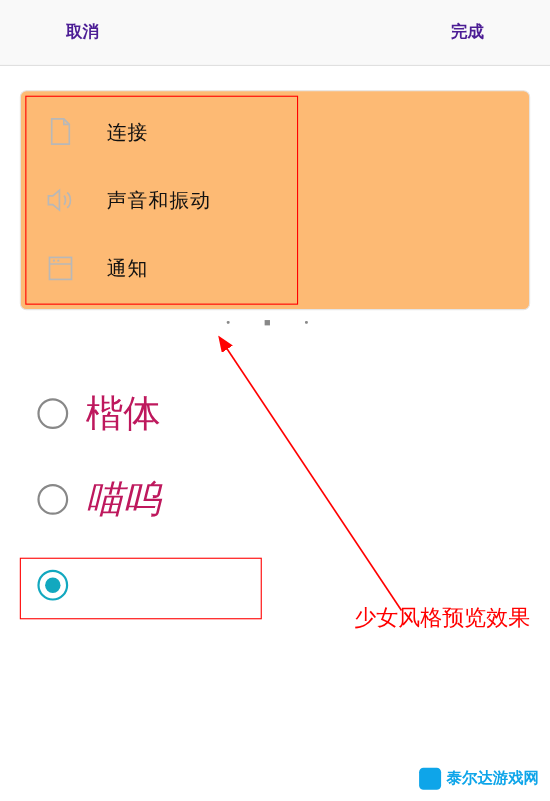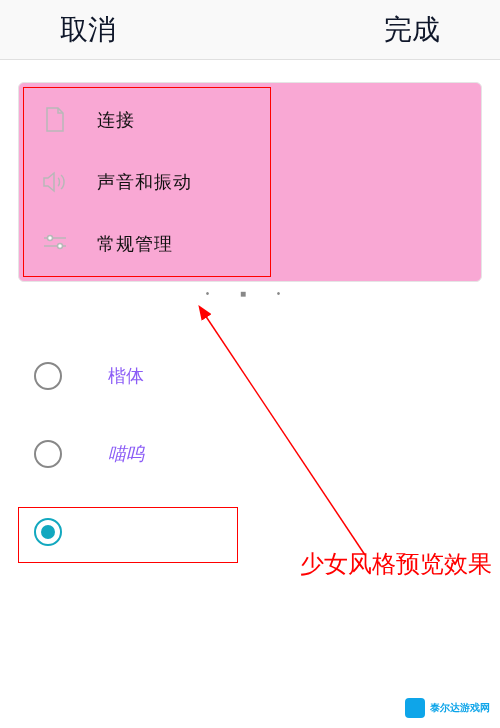--- a/index.html
+++ b/index.html
@@ -18,28 +18,28 @@
     .header {
       display: flex;
       justify-content: space-between;
       align-items: center;
       height: 60px;
       padding: 0 60px;
       background: #f9f9f9;
       border-bottom: 1px solid #e0e0e0;
     }
     .header-btn {
-      color: #0f172a;
-      font-size: 28px;
-      font-weight: 400;
+      color: #4c1d95;
+      font-size: 15px;
+      font-weight: 700;
       cursor: pointer;
     }
     .preview-card {
       margin: 22px 18px 0 18px;
-      background: #f9a8d4;
+      background: #fdba74;
       border: 1.5px solid #e5e5e5;
       border-radius: 6px;
       padding: 6px 0 6px 0;
       position: relative;
     }
     .redbox-outer {
       position: absolute;
       top: 4px;
       left: 4px;
       right: 210px;
@@ -102,42 +102,42 @@
       border-color: #12a8bf;
     }
     .radio.selected::after {
       content: "";
       width: 14px;
       height: 14px;
       background: #12a8bf;
       border-radius: 50%;
     }
     .font-label {
-      margin-left: 46px;
-      font-size: 18px;
-      color: #8b5cf6;
+      margin-left: 16px;
+      font-size: 34px;
+      color: #be185d;
     }
     .font-kaiti { font-family: "STKaiti", "KaiTi", serif; }
     .font-miao { font-family: Liberation Sans, sans-serif; font-style: italic; }
     .font-girl { font-family: "Comic Sans MS", cursive; letter-spacing: 2px; }
     .redbox-selected {
       position: absolute;
       left: 18px;
       width: 220px;
       height: 56px;
       border: 1.5px solid #ff0000;
       top: 14px;
       pointer-events: none;
     }
     .annotation-text {
       position: absolute;
-      right: 8px;
+      right: 18px;
       top: 548px;
       color: #ff0000;
-      font-size: 24px;
+      font-size: 20px;
     }
     .arrow-svg {
       position: absolute;
       left: 195px;
       top: 305px;
       pointer-events: none;
     }
     .watermark {
       position: absolute;
       right: 10px;
@@ -146,21 +146,21 @@
       align-items: center;
       gap: 5px;
     }
     .wm-logo {
       width: 20px;
       height: 20px;
       background: #0ea5e9;
       border-radius: 4px;
     }
     .wm-text {
-      font-size: 10px;
+      font-size: 14px;
       color: #0ea5e9;
       font-weight: 600;
     }
   </style>
 </head>
 <body>
 
 <div class="header">
   <div class="header-btn">取消</div>
   <div class="header-btn">完成</div>
@@ -182,33 +182,33 @@
   <div class="menu-item">
     <span class="menu-icon">
       <svg width="26" height="24" viewBox="0 0 26 24">
           <path d="M2 8h4l6-5v18l-6-5H2z" fill="none" stroke="#b8b8b8" stroke-width="1.5"></path>
           <path d="M16 8c2 1 2 7 0 8M19 5c4 3 4 11 0 14" fill="none" stroke="#b8b8b8" stroke-width="1.5"></path>
         </svg>
     </span>
     <span class="menu-label girl-font">声音和振动</span>
   </div>
 
-
-
   <div class="menu-item">
     <span class="menu-icon">
-      <svg width="26" height="20" viewBox="0 0 26 20">
-          <line x1="2" y1="4" x2="24" y2="4" stroke="#b8b8b8" stroke-width="1.5"></line>
-          <circle cx="8" cy="4" r="2.5" fill="#fff" stroke="#b8b8b8" stroke-width="1.5"></circle>
-          <line x1="2" y1="12" x2="24" y2="12" stroke="#b8b8b8" stroke-width="1.5"></line>
-          <circle cx="18" cy="12" r="2.5" fill="#fff" stroke="#b8b8b8" stroke-width="1.5"></circle>
+      <svg width="24" height="24" viewBox="0 0 24 24">
+          <rect x="2" y="2" width="20" height="20" fill="none" stroke="#b8b8b8" stroke-width="1.5"></rect>
+          <line x1="2" y1="8" x2="22" y2="8" stroke="#b8b8b8" stroke-width="1.5"></line>
+          <circle cx="6" cy="5" r="1" fill="#b8b8b8"></circle>
+          <circle cx="10" cy="5" r="1" fill="#b8b8b8"></circle>
         </svg>
     </span>
-    <span class="menu-label girl-font">常规管理</span>
-  </div>
+    <span class="menu-label girl-font">通知</span>
+  </div>
+
+
 </div>
 
 <div class="dots">• ■ •</div>
 
 <div class="font-options">
   <div class="font-option">
     <div class="radio"></div>
     <span class="font-label font-kaiti">楷体</span>
   </div>
   <div class="font-option">

